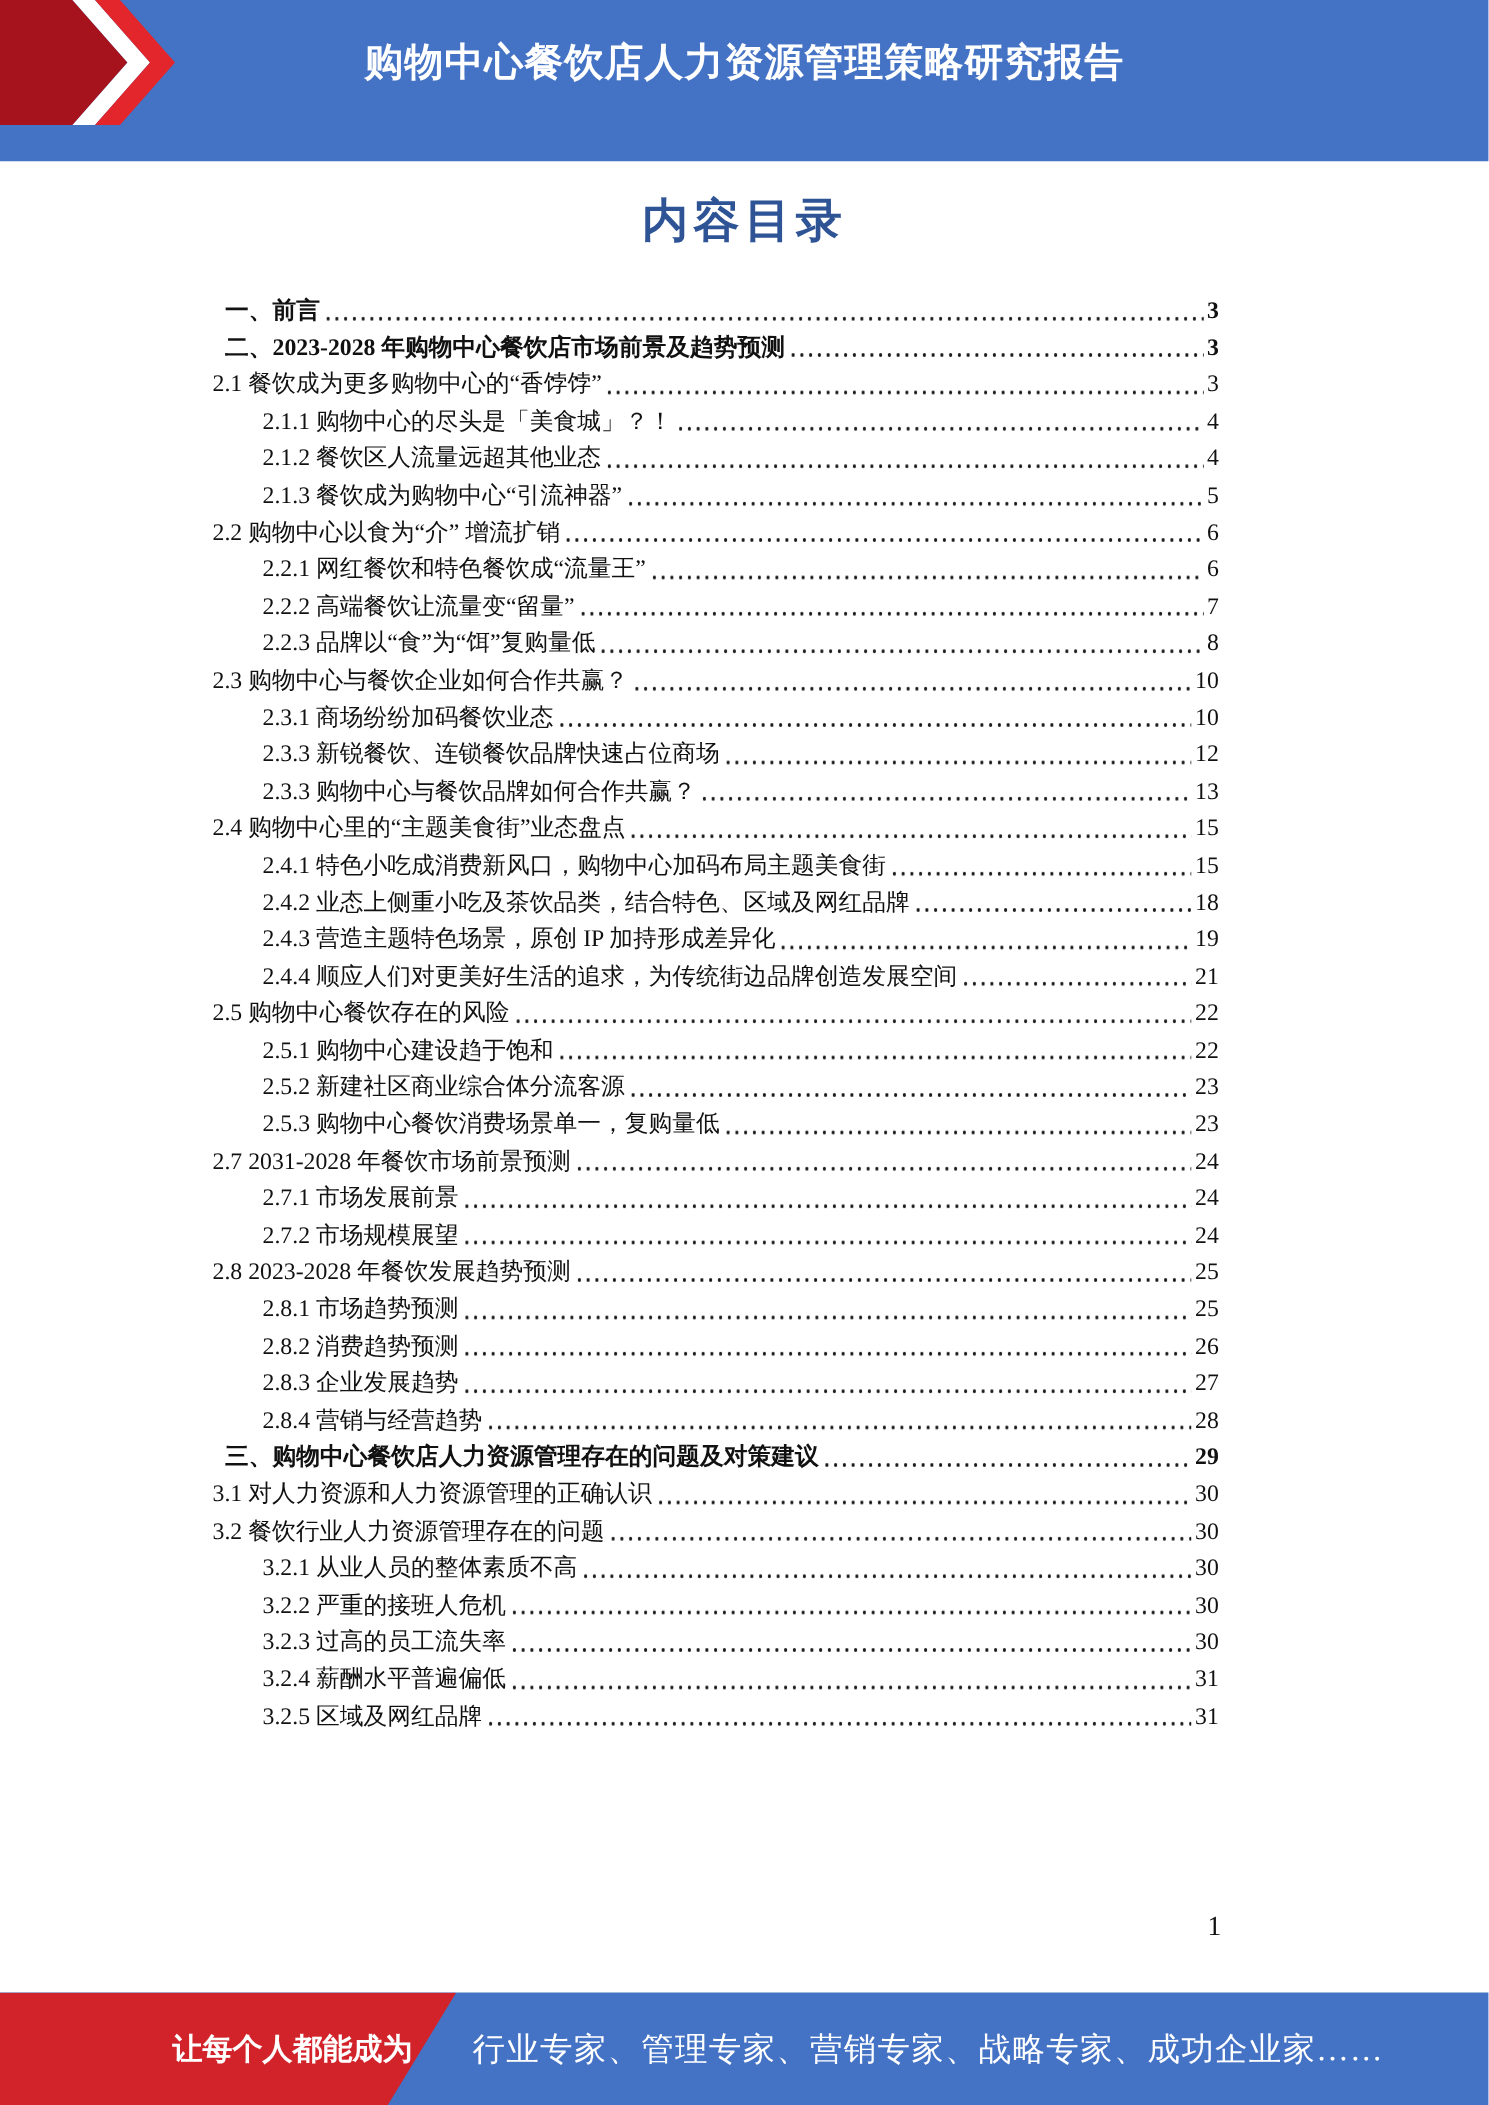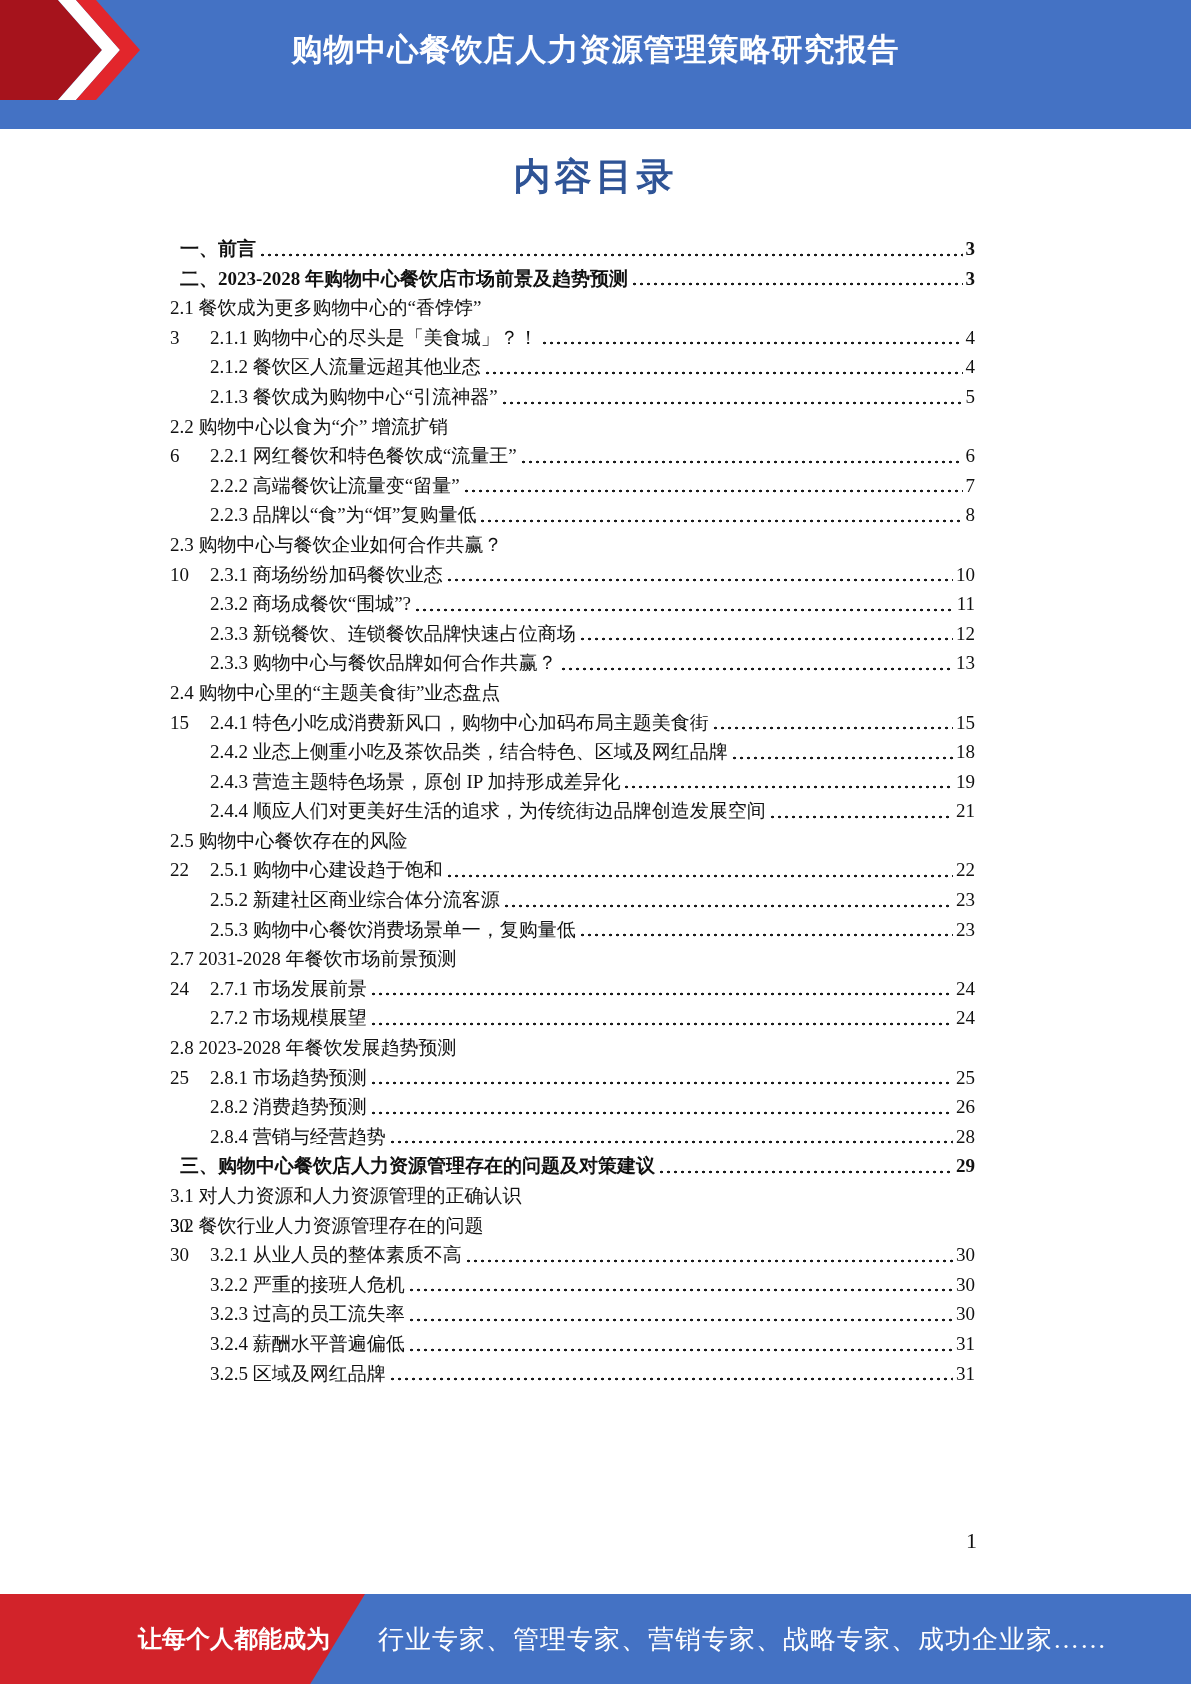--- a/index.html
+++ b/index.html
@@ -62,21 +62,21 @@
     right: 216px;
   }
   .toc-row {
     display: flex;
     height: 29.6px;
     line-height: 29.6px;
     font-size: 19px;
     white-space: nowrap;
   }
   .toc-row.bold { font-weight: bold; margin-left: 47px; }
-  .toc-row.lvl2 { padding-left: 37px; flex-direction: column; }
+  .toc-row.lvl2 { padding-left: 37px; }
   .toc-row.lvl3 { padding-left: 77px; justify-content: center; }
   .toc-text { flex: 0 0 auto; }
   .toc-dots {
     flex: 1 1 auto;
     margin: 0 3px;
     background-image: radial-gradient(circle, #1c1c1c 1.2px, transparent 1.6px);
     background-size: 7px 6px;
     background-repeat: repeat-x;
     background-position: left bottom 6px;
   }
@@ -199,25 +199,20 @@
       <span class="toc-text">2.3 购物中心与餐饮企业如何合作共赢？</span>
       <span class="toc-dots"></span>
       <span class="toc-page">10</span>
     </div>
       <div class="toc-row lvl3">
       <span class="toc-text">2.3.1 商场纷纷加码餐饮业态</span>
       <span class="toc-dots"></span>
       <span class="toc-page">10</span>
     </div>
       <div class="toc-row lvl3">
-      <span class="toc-text">2.3.2 商场成餐饮“围城”?</span>
-      <span class="toc-dots"></span>
-      <span class="toc-page">11</span>
-    </div>
-      <div class="toc-row lvl3">
       <span class="toc-text">2.3.3 新锐餐饮、连锁餐饮品牌快速占位商场</span>
       <span class="toc-dots"></span>
       <span class="toc-page">12</span>
     </div>
       <div class="toc-row lvl3">
       <span class="toc-text">2.3.3 购物中心与餐饮品牌如何合作共赢？</span>
       <span class="toc-dots"></span>
       <span class="toc-page">13</span>
     </div>
       <div class="toc-row lvl2">
@@ -287,20 +282,25 @@
     </div>
       <div class="toc-row lvl3">
       <span class="toc-text">2.8.1 市场趋势预测</span>
       <span class="toc-dots"></span>
       <span class="toc-page">25</span>
     </div>
       <div class="toc-row lvl3">
       <span class="toc-text">2.8.2 消费趋势预测</span>
       <span class="toc-dots"></span>
       <span class="toc-page">26</span>
+    </div>
+      <div class="toc-row lvl3">
+      <span class="toc-text">2.8.3 企业发展趋势</span>
+      <span class="toc-dots"></span>
+      <span class="toc-page">27</span>
     </div>
       <div class="toc-row lvl3">
       <span class="toc-text">2.8.4 营销与经营趋势</span>
       <span class="toc-dots"></span>
       <span class="toc-page">28</span>
     </div>
       <div class="toc-row lvl1 bold">
       <span class="toc-text">三、购物中心餐饮店人力资源管理存在的问题及对策建议</span>
       <span class="toc-dots"></span>
       <span class="toc-page">29</span>

